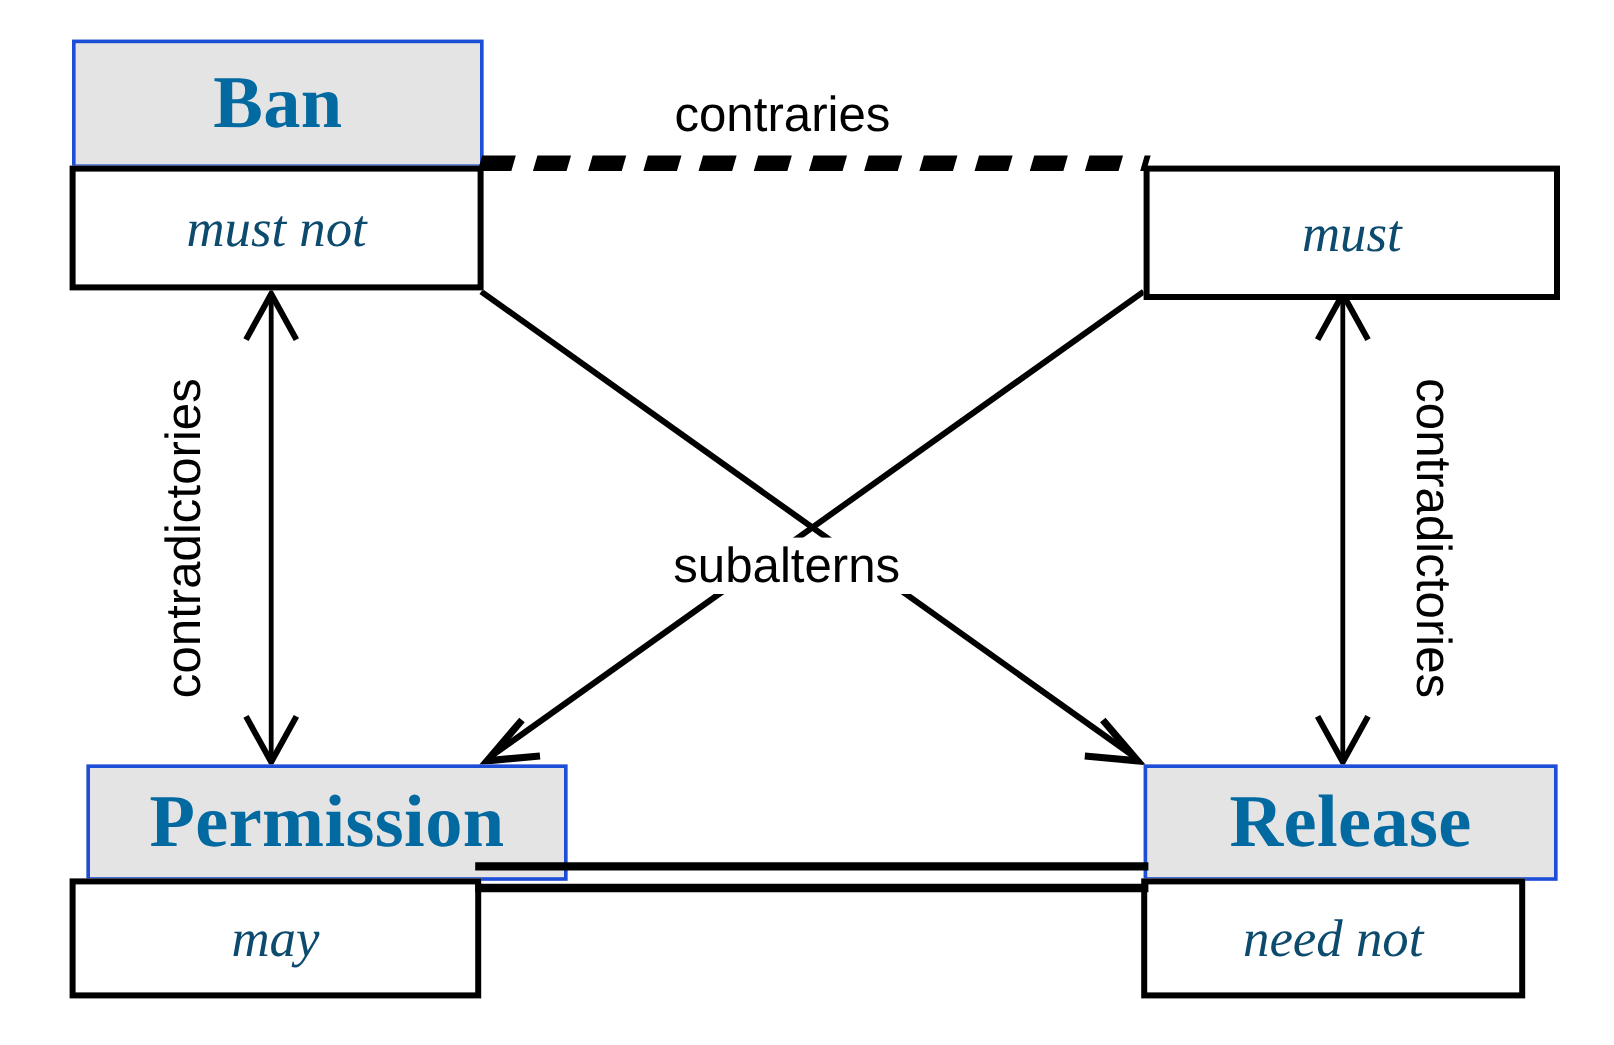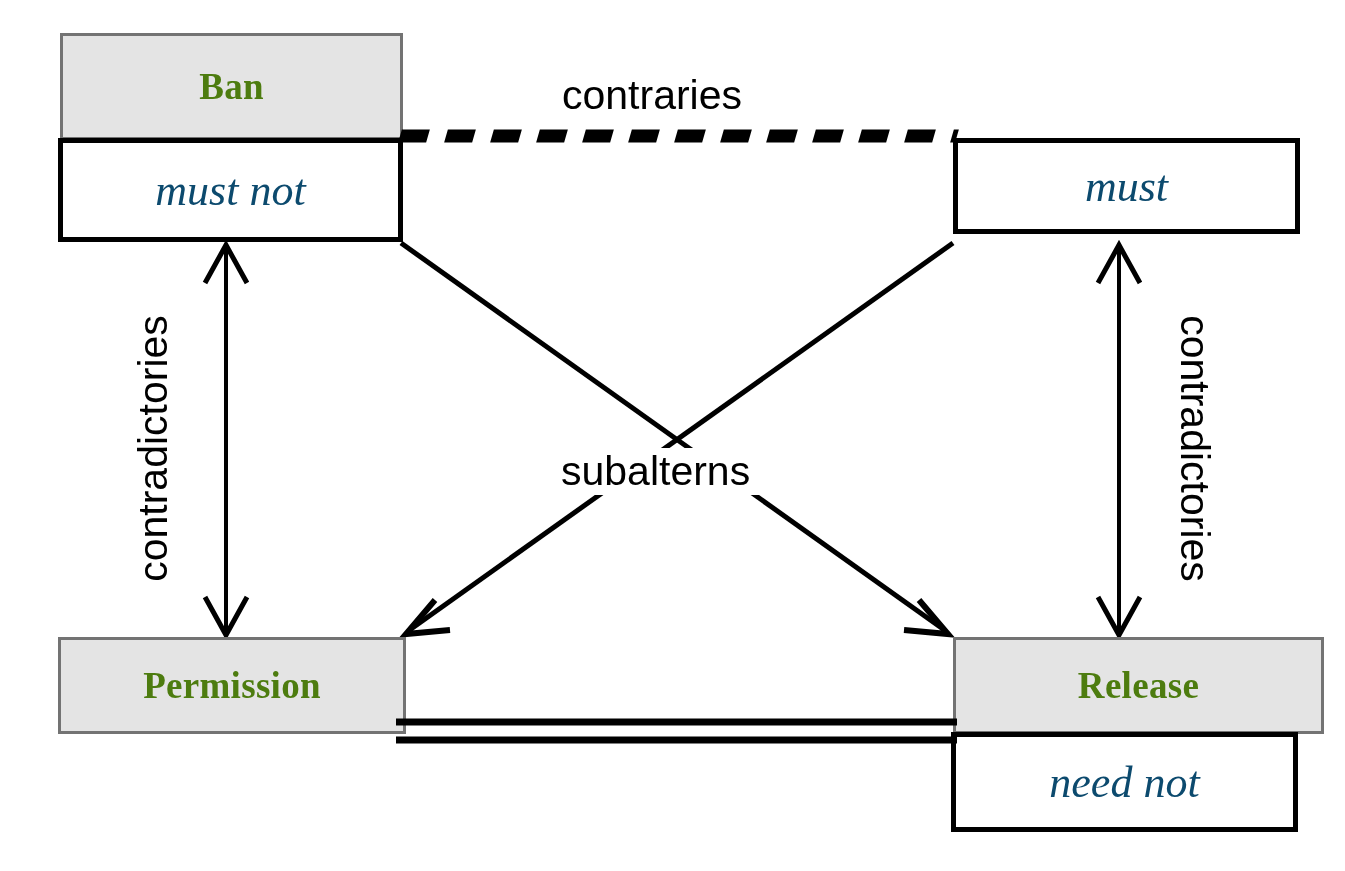--- a/index.html
+++ b/index.html
@@ -13,28 +13,28 @@
     height: 871px;
     background: #ffffff;
     overflow: hidden;
     font-family: "Liberation Sans", sans-serif;
   }
 
   .node-header {
     position: absolute;
     box-sizing: border-box;
     background: #e4e4e4;
-    border: 3px solid #737373;
+    border: 3px solid #1d4ed8;
     display: flex;
     align-items: center;
     justify-content: center;
     font-family: "Liberation Serif", serif;
     font-weight: bold;
-    font-size: 37px;
-    color: #4d7c0f;
+    font-size: 62px;
+    color: #0369a1;
     letter-spacing: 0.3px;
     z-index: 6;
   }
 
   .node-body {
     position: absolute;
     box-sizing: border-box;
     background: #ffffff;
     border: 5px solid #000000;
     display: flex;
@@ -44,25 +44,25 @@
     font-style: italic;
     font-size: 44px;
     color: #0c4a6e;
     z-index: 7;
   }
 
   
   #ban-header        { left: 60px;  top: 33px;  width: 343px; height: 107px; }
   #ban-body          { left: 58px;  top: 138px; width: 345px; height: 104px; }
   #obligation-header { left: 955px; top: 33px;  width: 343px; height: 107px; }
-  #obligation-body   { left: 953px; top: 138px; width: 347px; height: 96px; }
-  #permission-header { left: 58px;  top: 637px; width: 348px; height: 97px; }
+  #obligation-body   { left: 953px; top: 138px; width: 347px; height: 112px; }
+  #permission-header { left: 72px;  top: 637px; width: 401px; height: 97px; }
   #permission-body   { left: 58px;  top: 732px; width: 343px; height: 100px; }
-  #release-header    { left: 953px; top: 637px; width: 371px; height: 97px; }
-  #release-body      { left: 951px; top: 732px; width: 347px; height: 100px; }
+  #release-header    { left: 953px; top: 637px; width: 345px; height: 97px; }
+  #release-body      { left: 951px; top: 732px; width: 320px; height: 100px; }
 
   
   #lines {
     position: absolute;
     left: 0; top: 0;
     width: 1345px; height: 871px;
     z-index: 3;
   }
   #lines-top {
     position: absolute;
@@ -169,20 +169,21 @@
       <line x1="396" y1="740" x2="957" y2="740" stroke="#000000" stroke-width="7"></line>
     </g>
   </svg>
 
   <div class="node-header" id="ban-header">Ban</div>
   <div class="node-body" id="ban-body">must not</div>
 
   <div class="node-body" id="obligation-body">must</div>
 
   <div class="node-header" id="permission-header">Permission</div>
+  <div class="node-body" id="permission-body">may</div>
 
   <div class="node-header" id="release-header">Release</div>
   <div class="node-body" id="release-body">need not</div>
 
   <div class="edge-label" id="label-contraries">contraries</div>
 
   <div class="edge-label" id="label-subalterns">subalterns</div>
 
 
   <div class="edge-label-vert" id="label-contradictories-left">contradictories</div>

